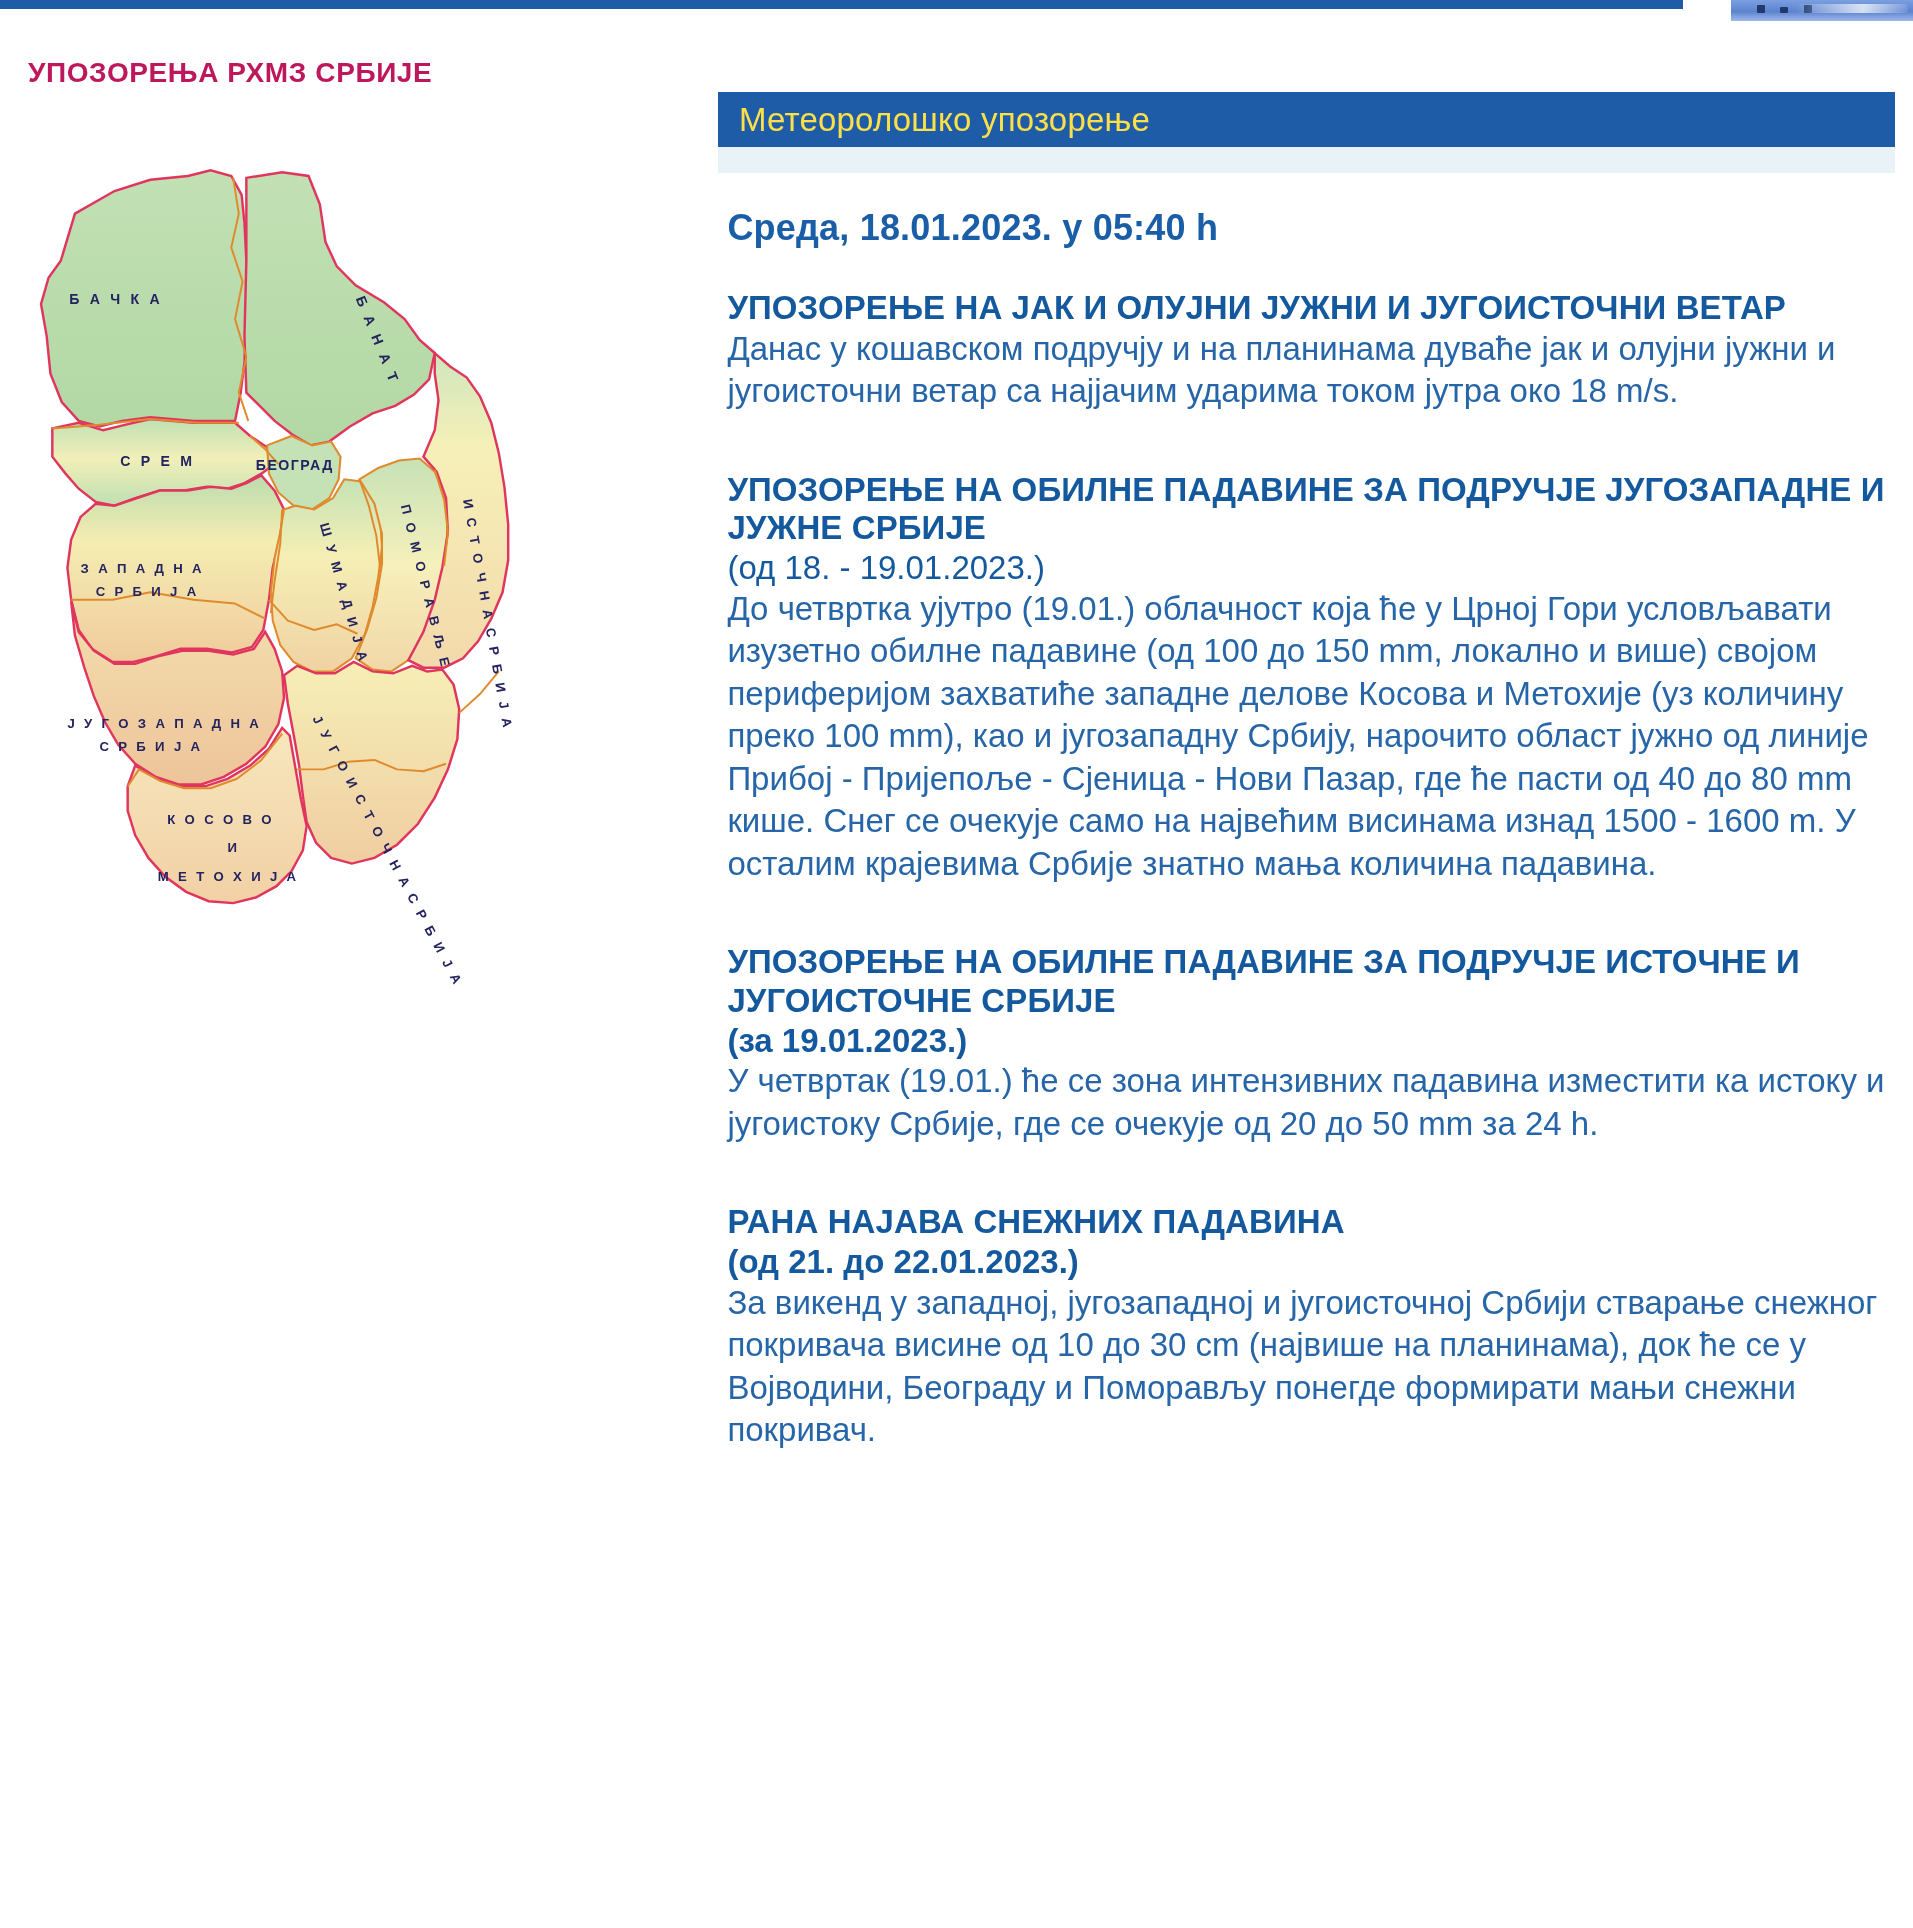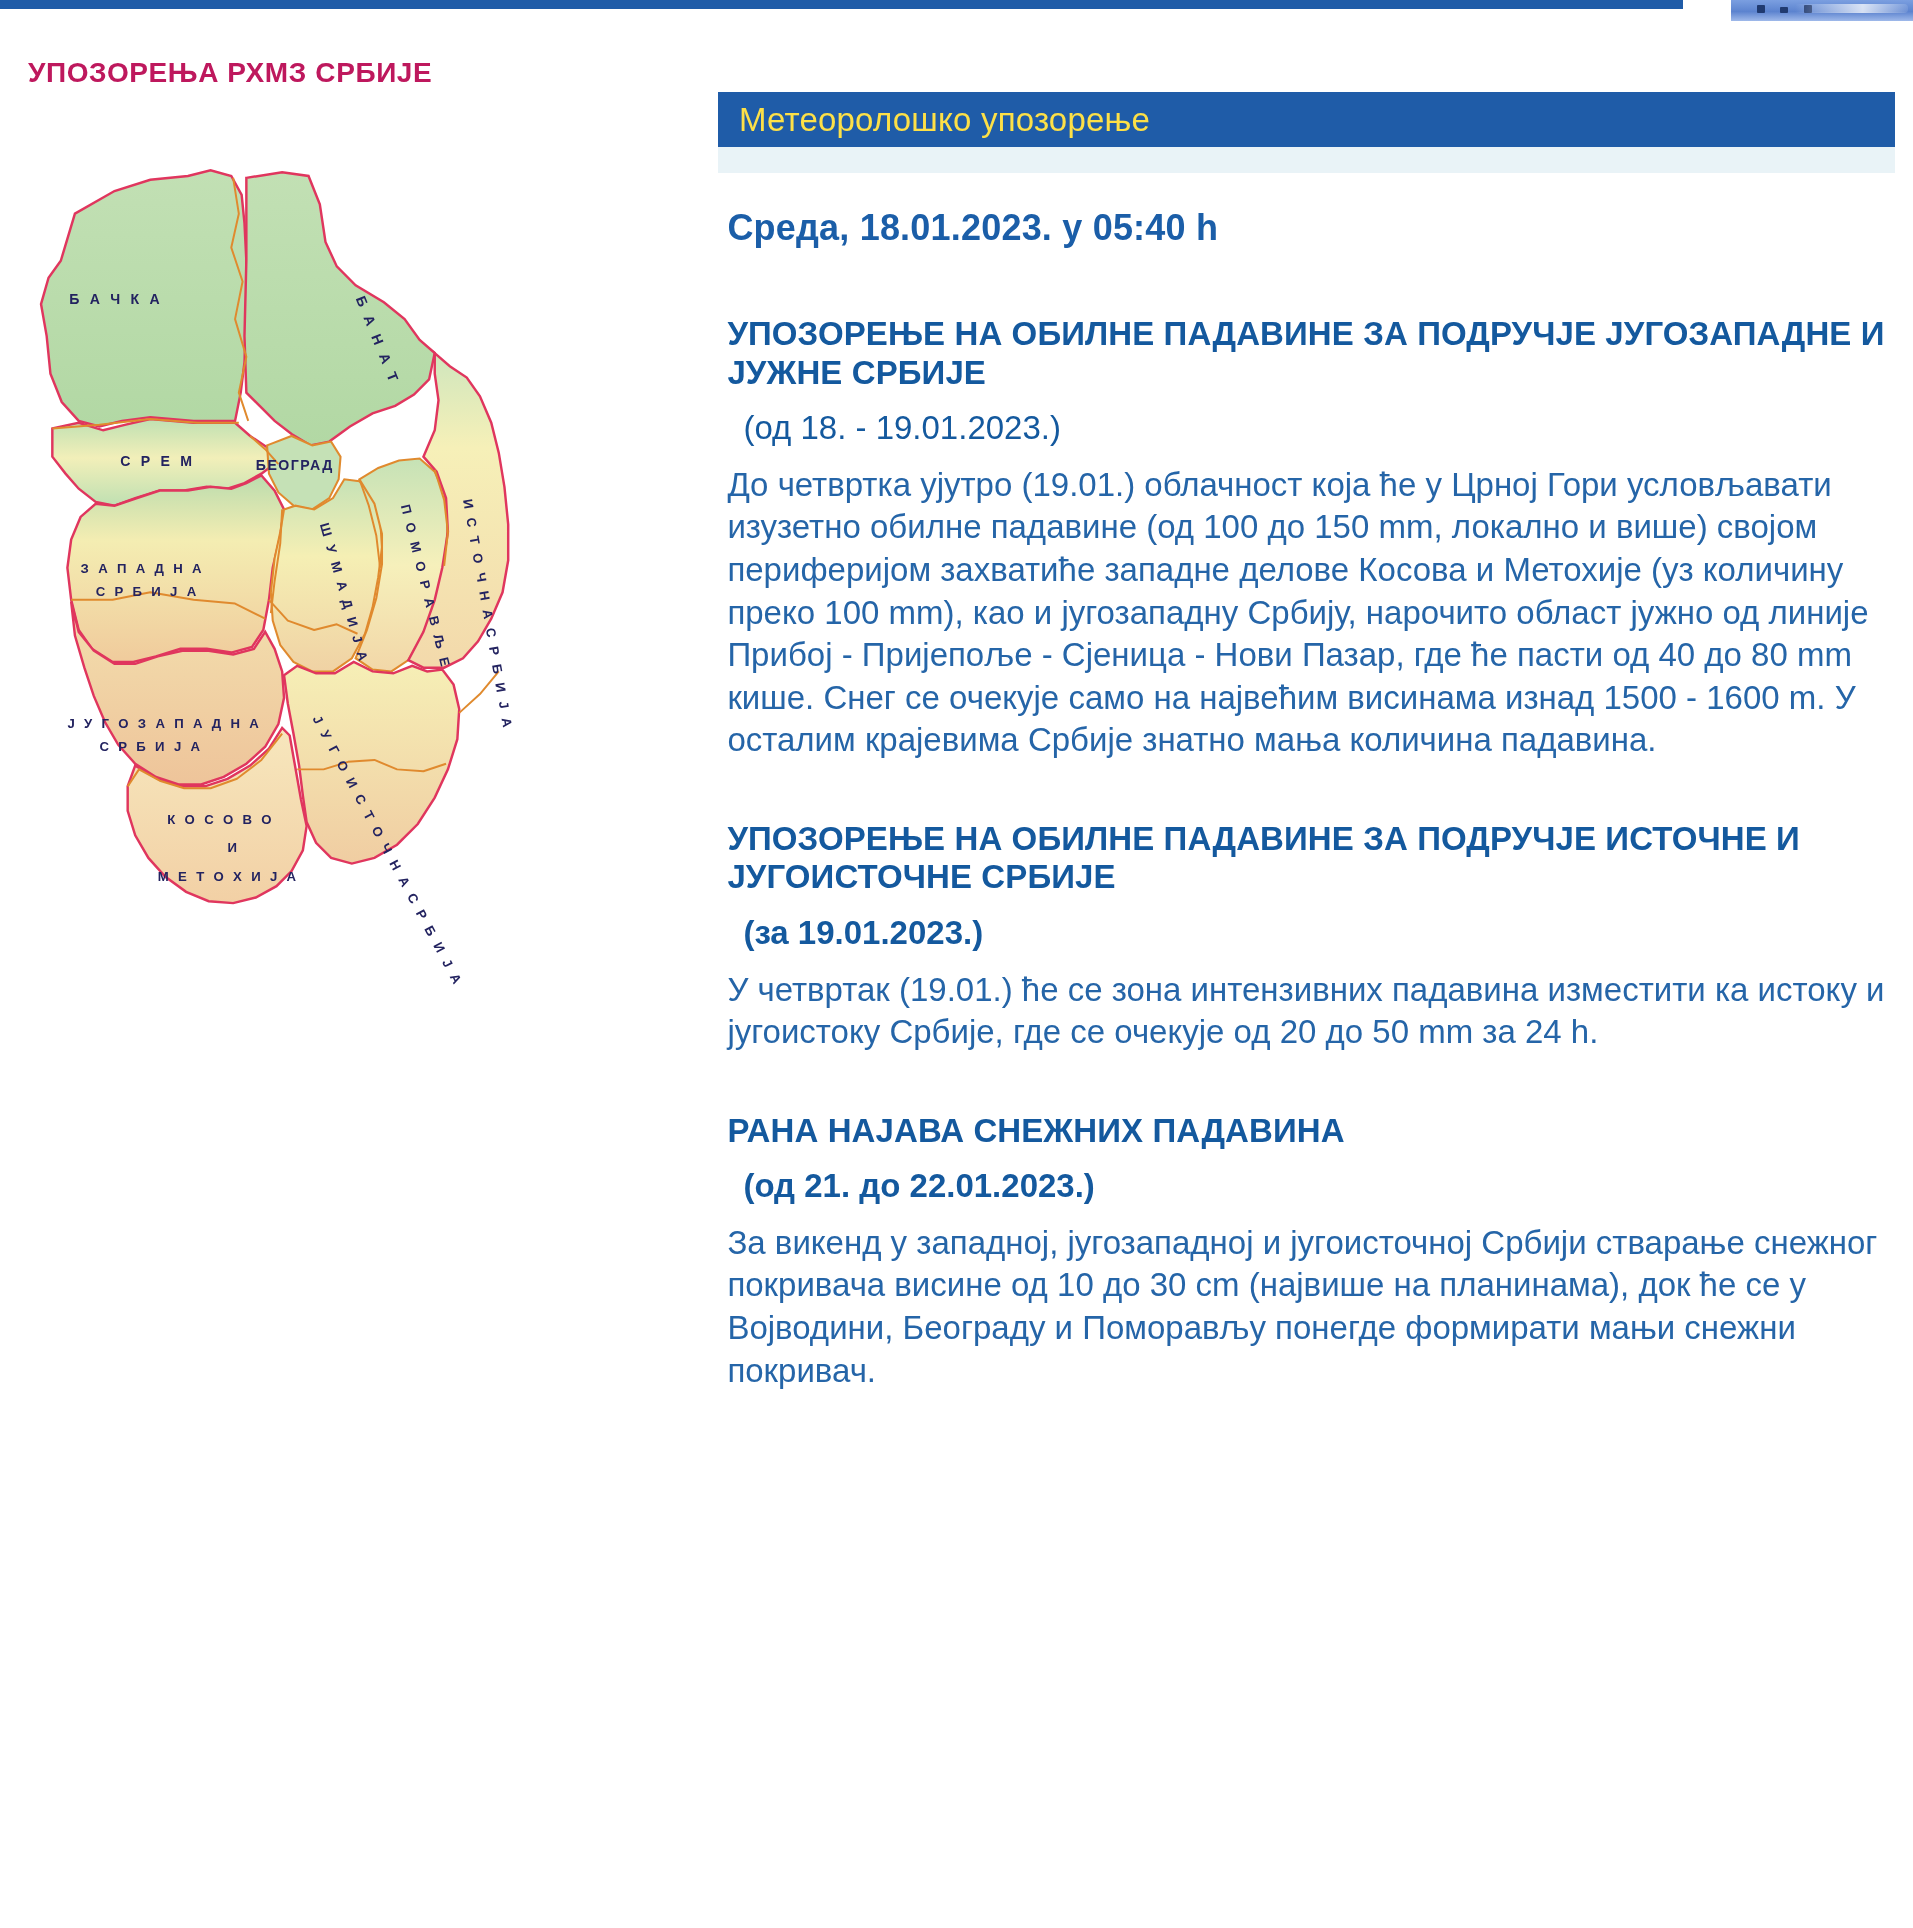--- a/index.html
+++ b/index.html
@@ -81,21 +81,21 @@
   }
 
   .section{margin:0 0 32px 0;}
   .sec-head{
     color:#14599e;font-size:33px;line-height:1.17;margin:0;
     letter-spacing:0.1px;
   }
   .sec-head.bold{font-weight:bold;}
   .sec-head.light{font-weight:bold;}
   .sec-date{
-    color:#14599e;font-size:33px;line-height:1.2;margin:16px;
+    color:#14599e;font-size:33px;line-height:1.2;margin:0;
   }
   .sec-date.bold{font-weight:bold;}
   .sec-date.light{font-weight:normal;}
   .sec-body{
     color:#2565a8;font-size:33px;line-height:1.29;margin:0;
     font-weight:normal;
   }
   .gap-lg{height:26px;}
 </style>
 </head>
@@ -282,20 +282,24 @@
 
   <div id="bulletin-header">
     <span id="bulletin-header-title">Метеоролошко упозорење</span>
   </div>
   <div id="bulletin-subbar"></div>
 
   <div id="bulletin-body">
 
     <div class="issued">Среда, 18.01.2023. у 05:40 h</div>
 
+    <div class="section">
+      <p class="sec-head bold">УПОЗОРЕЊЕ НА ЈАК И ОЛУЈНИ ЈУЖНИ И ЈУГОИСТОЧНИ ВЕТАР</p>
+      <p class="sec-body">Данас у кошавском подручју и на планинама дуваће јак и олујни јужни и југоисточни ветар са најјачим ударима током јутра око 18 m/s.</p>
+    </div>
     <div class="gap-lg"></div>
 
     <div class="section">
       <p class="sec-head light">УПОЗОРЕЊЕ НА ОБИЛНЕ ПАДАВИНЕ ЗА ПОДРУЧЈЕ ЈУГОЗАПАДНЕ И ЈУЖНЕ СРБИЈЕ</p>
       <p class="sec-date light">(од 18. - 19.01.2023.)</p>
       <p class="sec-body">До четвртка ујутро (19.01.) облачност која ће у Црној Гори условљавати изузетно обилне падавине (од 100 до 150 mm, локално и више) својом периферијом захватиће западне делове Косова и Метохије (уз количину преко 100 mm), као и југозападну Србију, нарочито област јужно од линије Прибој - Пријепоље - Сјеница - Нови Пазар, где ће пасти од 40 до 80 mm кише. Снег се очекује само на највећим висинама изнад 1500 - 1600 m. У осталим крајевима Србије знатно мања количина падавина.</p>
     </div>
     <div class="gap-lg"></div>
 
     <div class="section">

